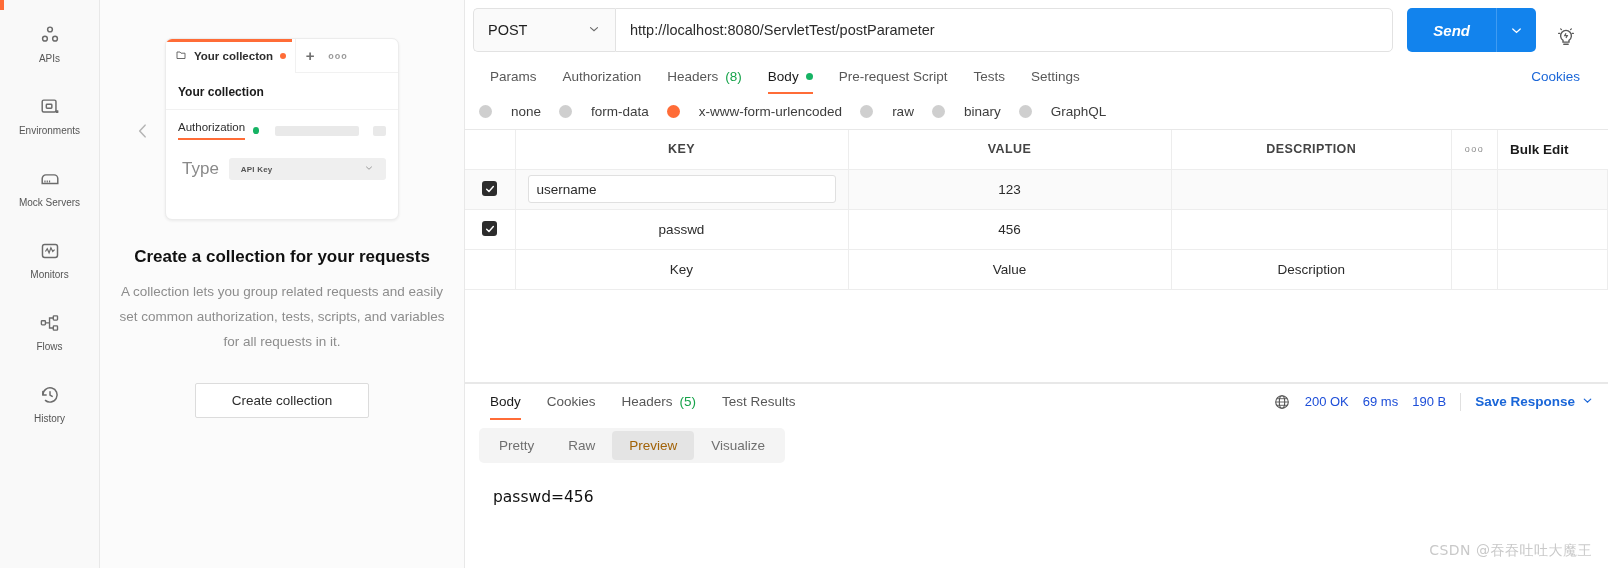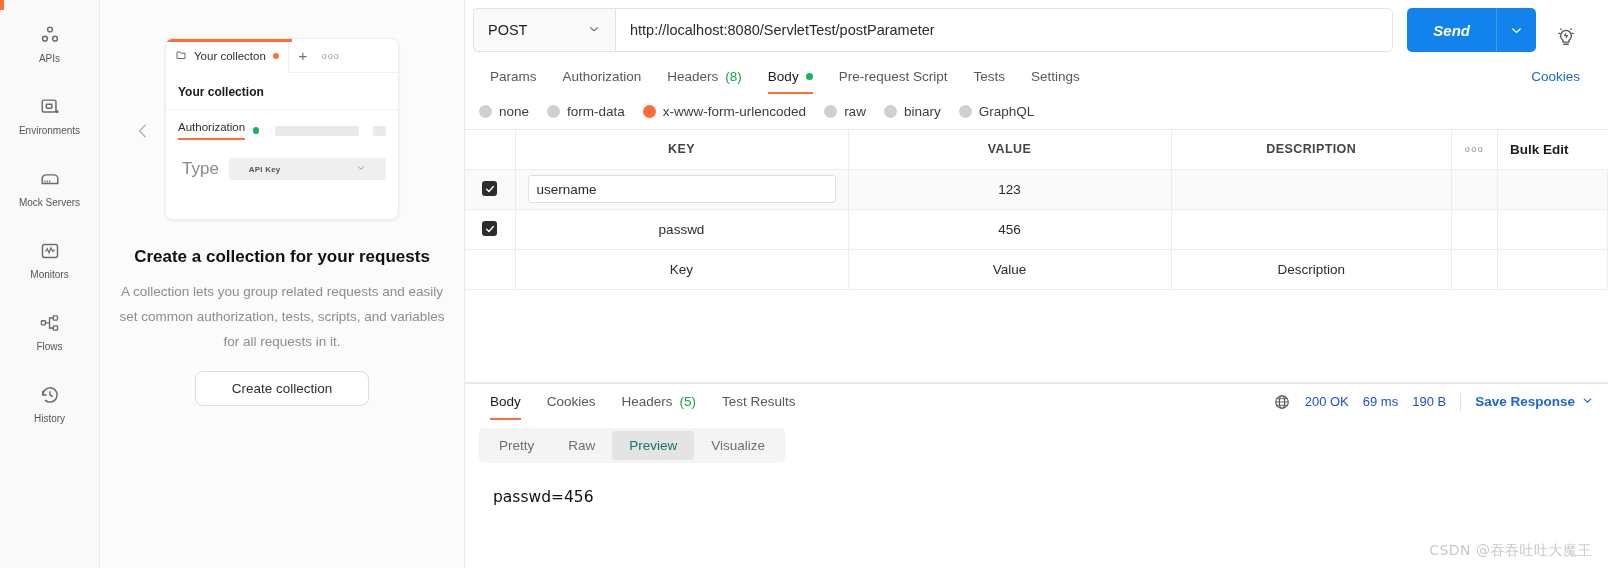--- a/index.html
+++ b/index.html
@@ -53,21 +53,21 @@
     margin-top: 38px;
     background:#fff;
     border:1px solid #ececec;
     border-radius:7px;
     box-shadow:0 1px 3px rgba(0,0,0,0.07);
     overflow:hidden;
   }
   .card::before{
     content:""; position:absolute; left:0; top:0; height:3px; width:126px; background:#ff6c37;
   }
-  .card-tabbar { display:flex; align-items:center; height:34px; border-bottom:1px solid #f1f1f1; }
+  .card-tabbar { display:flex; align-items:center; height:34px; border-bottom:1px solid #f1f1f1;font-weight:bold; }
   .card-tab {
     display:flex; align-items:center; gap:7px;
     padding:0 9px; height:34px; flex:0 0 auto;
     border-right:1px solid #f1f1f1;
     background:#fff;
   }
   .card-tab .ct-label { font-size:11.5px; color:#2e2e2e; }
   .dot-orange { width:6px;height:6px;border-radius:50%;background:#ff6c37;display:inline-block;}
   .dot-green  { width:7px;height:7px;border-radius:50%;background:#16b364;display:inline-block;}
   .card-plus  { width:28px; text-align:center; font-size:15px; color:#707070; }
@@ -77,30 +77,30 @@
   .card-auth-label { font-size:11.5px; color:#2e2e2e; position:relative; padding-bottom:7px;}
   .card-auth-label::after{content:"";position:absolute;left:0;right:0;bottom:0;height:2px;background:#ff6c37;}
   .skeleton { height:10px; background:#e9e9e9; border-radius:2px; }
   .sk1 { width:94px; margin-left:8px; }
   .sk2 { width:14px; margin-left:6px; }
   .card-type-row { display:flex; align-items:center; gap:10px; padding:18px 12px 0 16px;}
   .card-type-label{ font-size:17px; color:#8a8a8a; }
   .card-type-select{
     flex:1; height:22px; background:#efefef; border-radius:3px;
     display:flex; align-items:center; justify-content:space-between;
-    padding:0 20px; font-size:8px; font-weight:bold; color:#555; letter-spacing:.2px;
+    padding:0 12px; font-size:8px; font-weight:bold; color:#555; letter-spacing:.2px;
   }
   .empty-title { margin-top:27px; font-size:17px; font-weight:bold; color:#111; }
   .empty-desc {
     margin-top:12px; width:330px; text-align:center;
     font-size:13.5px; line-height:25px; color:#8d8d8d;
   }
   .create-btn {
-    margin-top:17px; padding:9px 36px;
-    border:1px solid #dcdcdc; border-radius:8px;
+    margin-top:29px; padding:9px 36px;
+    border:1px solid #dcdcdc; border-radius:2px;
     background:#fff; font-size:13.5px; color:#2e2e2e; cursor:pointer;
   }
 
   
   .main { flex:1 1 auto; height:568px; position:relative; display:flex; flex-direction:column; background:#fff;}
   .urlbar { display:flex; align-items:center; padding:8px 12px 6px 8px; gap:0; }
   .method-box {
     display:flex; align-items:center; justify-content:space-between;
     width:142px; height:44px; padding:0 14px;
     border:1px solid #e2e2e2; border-right:none;
@@ -131,21 +131,21 @@
     position:relative; padding:0 13px; height:36px;
     display:flex; align-items:center; gap:7px;
     font-size:13.5px; color:#585858; cursor:pointer; white-space:nowrap;
   }
   .rtab.active { color:#1a1a1a; }
   .rtab.active::after{ content:""; position:absolute; left:13px; right:13px; bottom:0; height:2px; background:#ff6c37;}
   .rtab .cnt { color:#16a34a; }
   .cookies-link { margin-left:auto; margin-right:28px; font-size:13.5px; color:#1a66d8; cursor:pointer;}
 
   .body-types { display:flex; align-items:center; gap:18px; padding:10px 0 10px 14px; }
-  .btype { display:flex; align-items:center; gap:7px; font-size:13.5px; color:#3d3d3d; cursor:pointer;}
+  .btype { display:flex; align-items:center; gap:19px; font-size:13.5px; color:#3d3d3d; cursor:pointer;}
   .radio { width:13px;height:13px;border-radius:50%;background:#cfcfcf; display:inline-block;}
   .radio.sel { background:#ff6c37; }
 
   .kv-wrap { border-top:1px solid #e8e8e8; border-bottom:1px solid #e8e8e8; }
   .kv-table { width:100%; border-collapse:collapse; table-layout:fixed; }
   .kv-table th, .kv-table td { border-right:1px solid #ededed; border-bottom:1px solid #ededed; text-align:center; }
   .kv-table thead th { height:39px; font-size:12.5px; font-weight:bold; color:#444; letter-spacing:.4px; padding:0 12px; background:#fff;}
   .col-chk { width:50px; }
   .col-key { width:333px; }
   .col-val { width:323px; }
@@ -177,21 +177,21 @@
   .resp-status { margin-left:auto; display:flex; align-items:center; gap:14px; padding-right:14px; font-size:13px;}
   .globe { color:#555; display:flex; align-items:center;}
   .st-green { color:#1d4ed8; }
   .st-sep { width:1px; height:18px; background:#e0e0e0; }
   .save-resp { color:#1a66d8; font-weight:bold; font-size:13.5px; display:flex; align-items:center; gap:6px; cursor:pointer;}
   .seg-wrap { padding:8px 0 0 14px; }
   .seg {
     display:inline-flex; background:#f4f4f4; border-radius:5px; padding:3px;
   }
   .seg-item { padding:7px 17px; font-size:13.5px; color:#6f6f6f; border-radius:4px; cursor:pointer;}
-  .seg-item.active { background:#e4e4e4; color:#0f766e; }
+  .seg-item.active { background:#e4e4e4; color:#a16207; }
   .resp-body {
     padding:22px 0 0 28px; font-size:15.5px; color:#111; line-height:25px;
     font-family:"DejaVu Sans", sans-serif;
   }
   .watermark {
     position:absolute; right:16px; bottom:8px;
     font-size:14px; color:#c9c9c9; letter-spacing:.5px;
     font-family:"DejaVu Sans", sans-serif;
   }
 </style>

